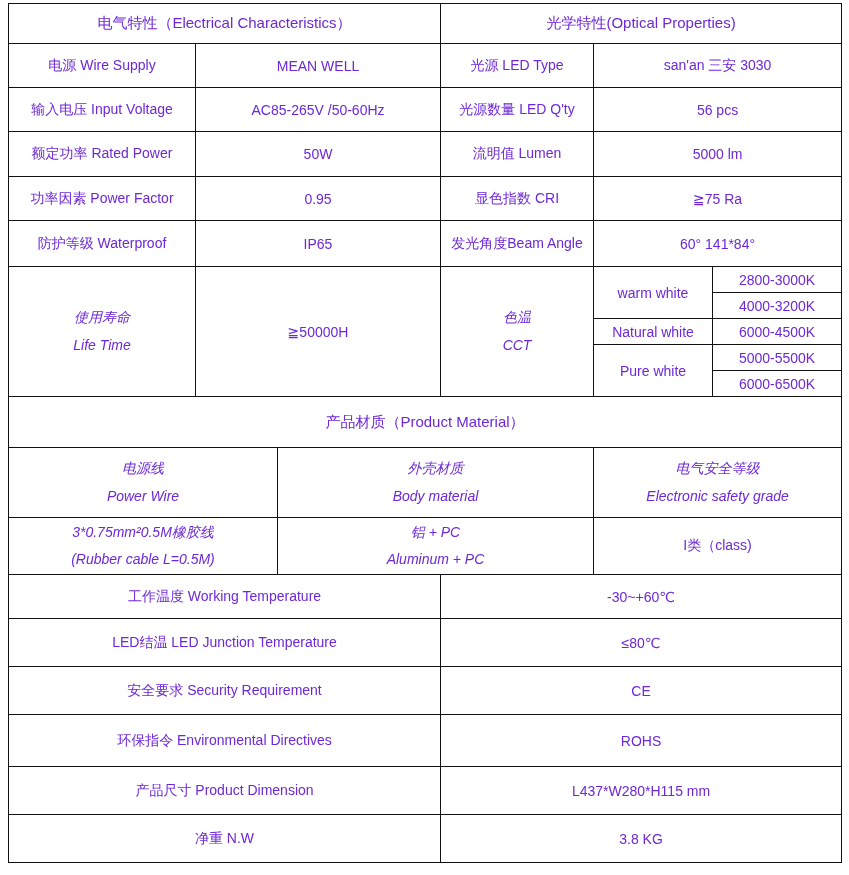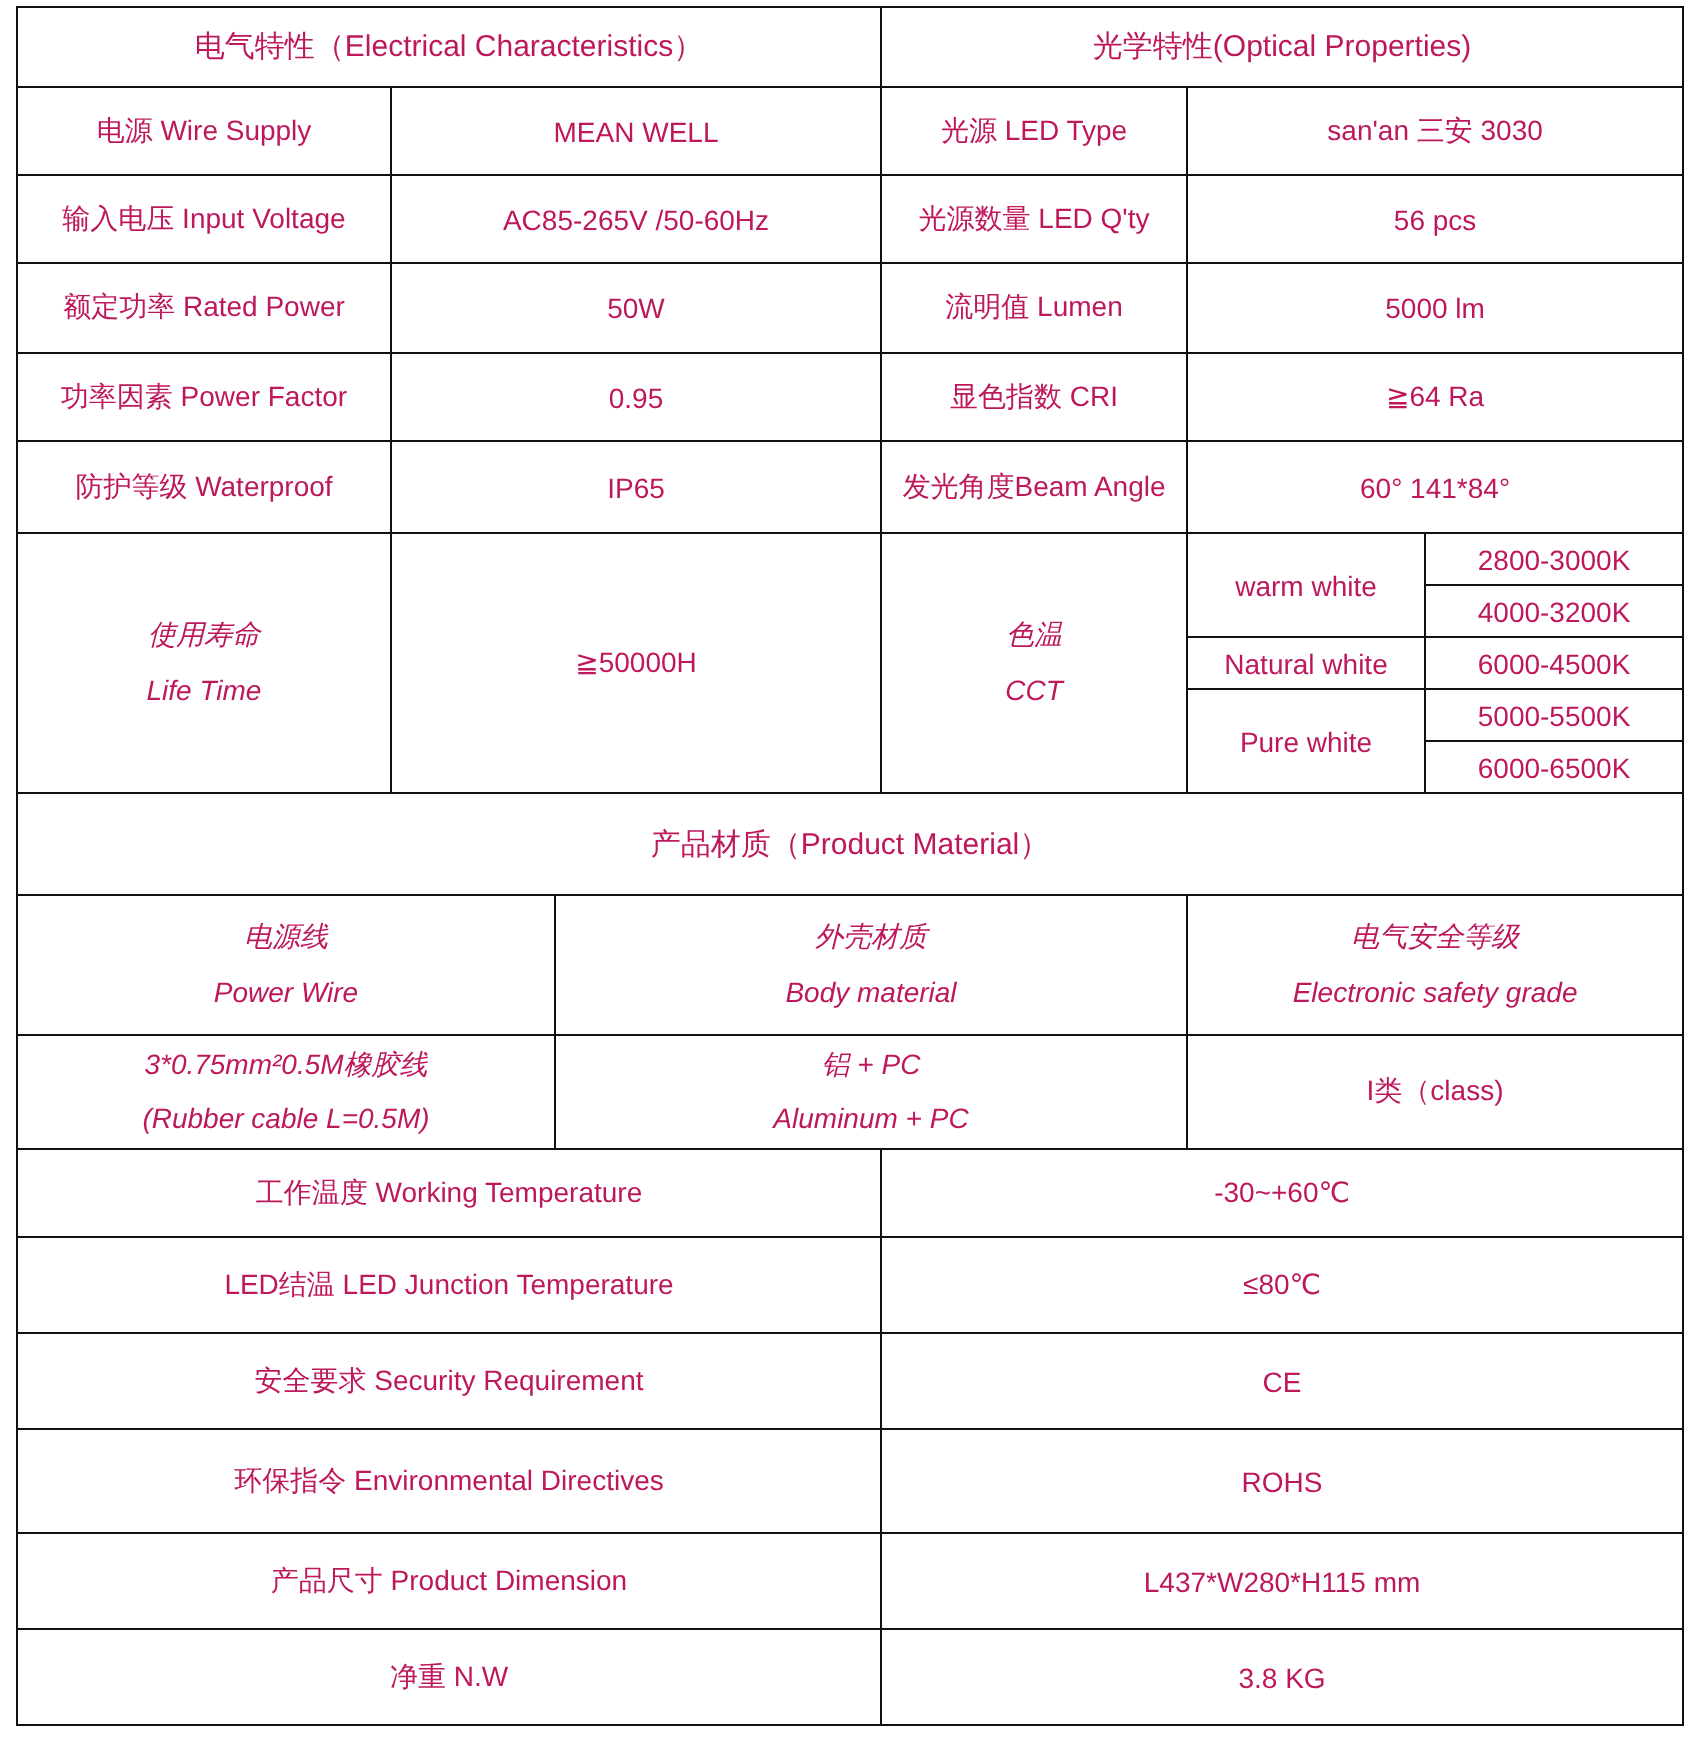--- a/index.html
+++ b/index.html
@@ -8,21 +8,21 @@
     width: 849px;
     height: 875px;
     background: #ffffff;
     font-family: "Liberation Sans", "DejaVu Sans", sans-serif;
   }
   table.spec-table {
     border-collapse: collapse;
     table-layout: fixed;
     margin: 3px 0 0 8px;
     width: 833px;
-    color: #be185d;
+    color: #6d28d9;
     font-size: 14px;
   }
   .spec-table td {
     border: 1px solid #111111;
     text-align: center;
     vertical-align: middle;
     padding: 0 4px;
     overflow: hidden;
   }
   .hdr { font-size: 15px; }
@@ -62,21 +62,21 @@
   <tr style="height:45px">
     <td>额定功率 Rated Power</td>
     <td colspan="2">50W</td>
     <td>流明值 Lumen</td>
     <td colspan="2">5000 lm</td>
   </tr>
   <tr style="height:44px">
     <td>功率因素 Power Factor</td>
     <td colspan="2">0.95</td>
     <td>显色指数 CRI</td>
-    <td colspan="2">≧64 Ra</td>
+    <td colspan="2">≧75 Ra</td>
   </tr>
   <tr style="height:46px">
     <td>防护等级 Waterproof</td>
     <td colspan="2">IP65</td>
     <td>发光角度Beam Angle</td>
     <td colspan="2">60° 141*84°</td>
   </tr>
 
   <tr style="height:26px">
     <td rowspan="5" class="ml">使用寿命

